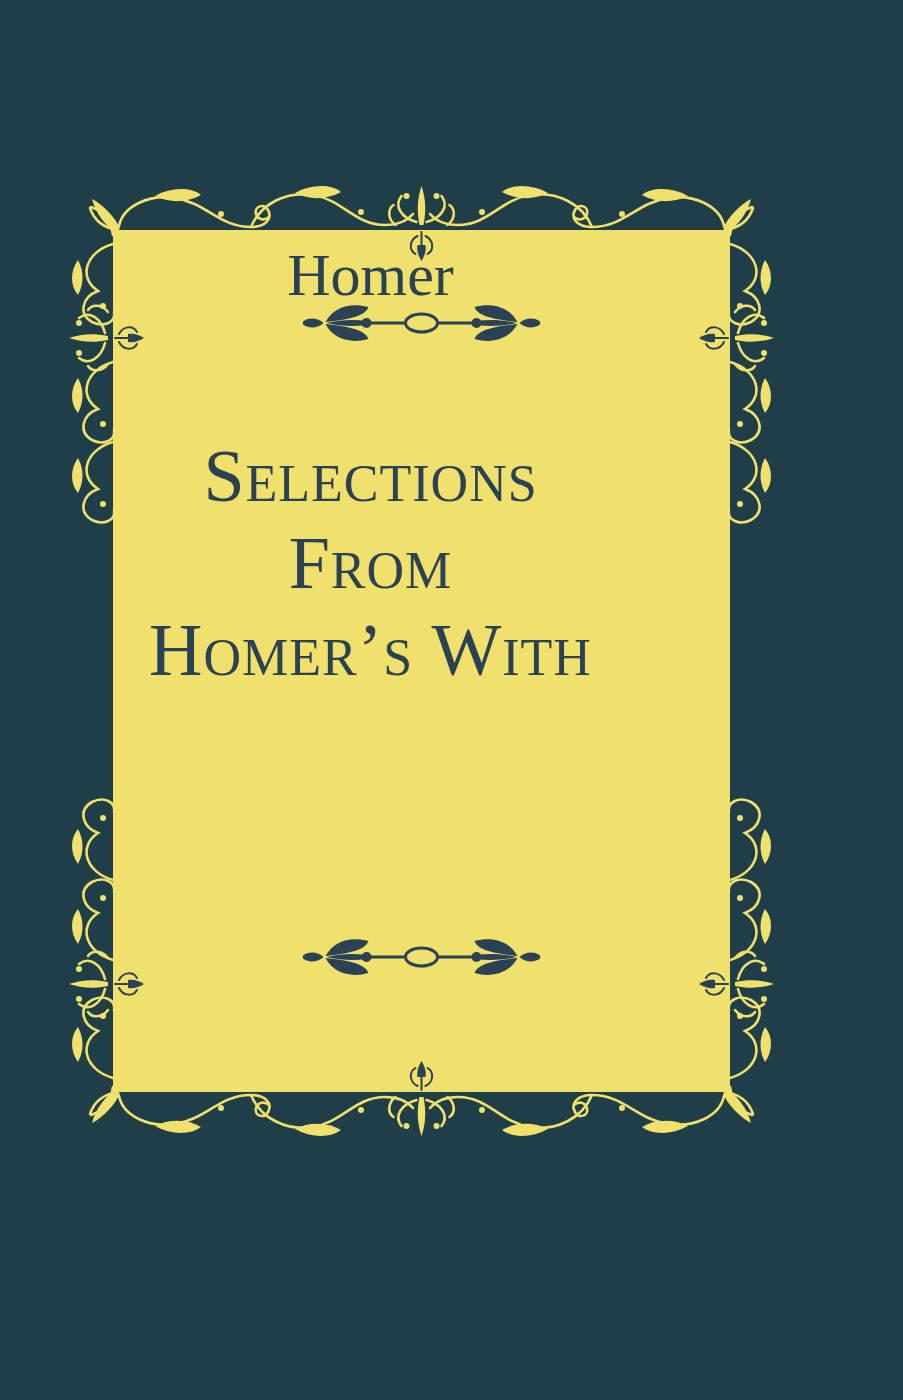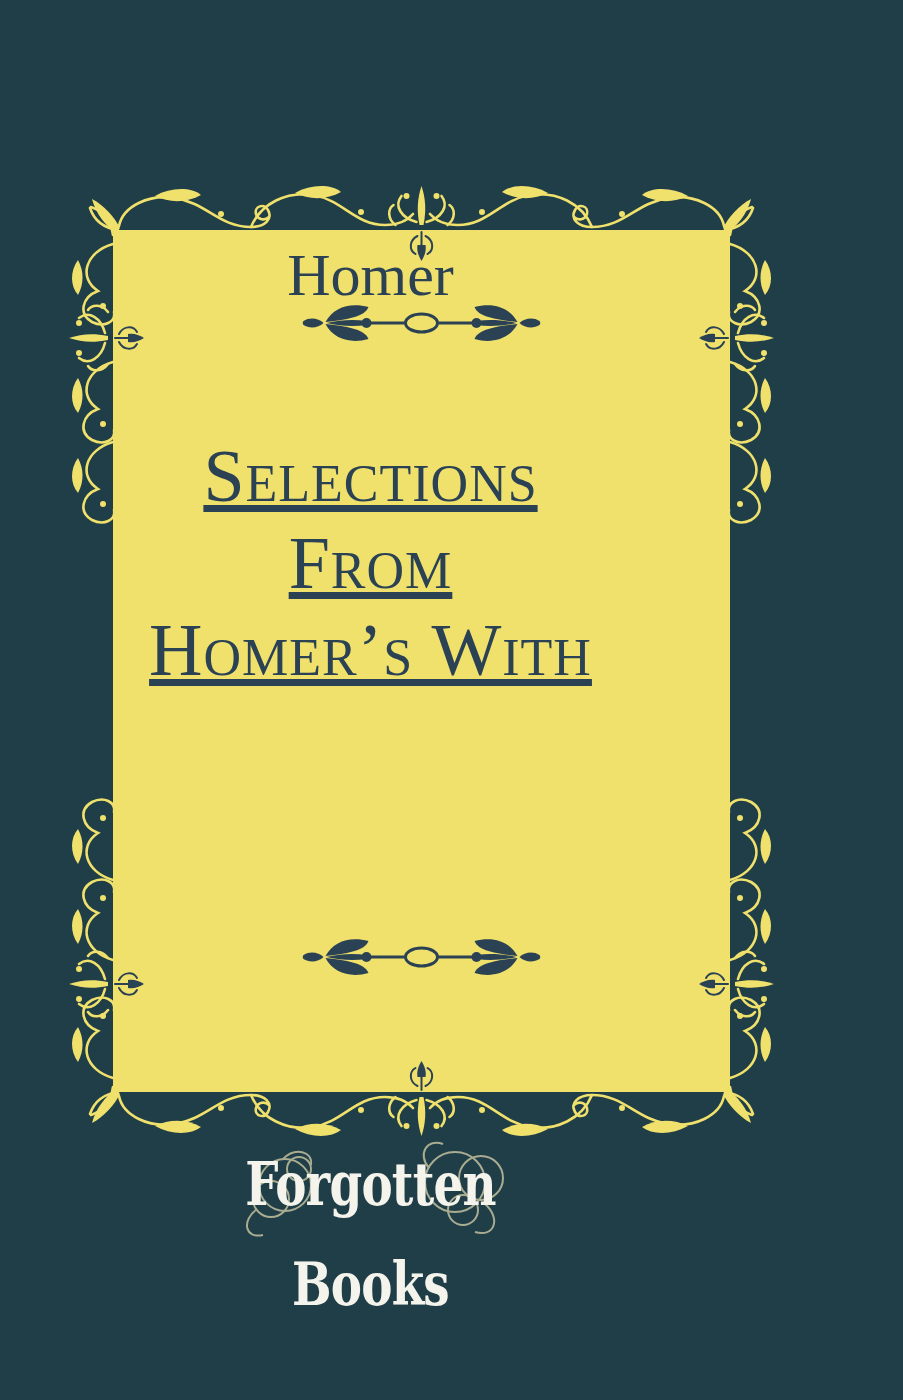--- a/index.html
+++ b/index.html
@@ -5,21 +5,21 @@
   :root{
     --bg:#1f3e48; --panel:#f0e06c; --orn:#f0e06c; --ink:#2a4254;
     --logo-text:#f5f4ec; --flourish:#a9ac90;
   }
   *{margin:0;padding:0;box-sizing:border-box;}
   html,body{background:var(--bg);}
   .cover{position:relative;width:903px;height:1400px;background:var(--bg);
          overflow:hidden;font-family:"Liberation Serif",serif;}
   .layer{position:absolute;left:113px;width:515px;text-align:center;color:var(--ink);}
   .author{top:240px;font-size:60px;line-height:70px;}
-  .title{top:433px;font-size:74px;line-height:87px;font-variant:small-caps;letter-spacing:1px;text-decoration:underline;}
+  .title{top:433px;font-size:74px;line-height:87px;font-variant:small-caps;letter-spacing:1px;}
   .subtitle{top:630px;font-size:37px;line-height:38px;font-weight:bold;}
   .logo{top:1134px;height:140px;}
   .logo-text{position:relative;display:inline-block;line-height:100px;font-size:60px;
              font-weight:bold;color:var(--logo-text);letter-spacing:-1px;
              transform:scaleX(0.78);transform-origin:center;
              font-family:"DejaVu Serif",serif;z-index:2;}
   .logo-flourish{position:absolute;left:0;top:0;z-index:1;}
   .border-svg{position:absolute;left:0;top:0;}
   .panel{fill:var(--panel);}
   .os{stroke:var(--orn);stroke-width:2.6;fill:none;stroke-linecap:round;}
@@ -119,33 +119,14 @@
   </svg>
 
   <div class="layer author">Homer</div>
 
   <div class="layer title">
     <div>Selections From</div>
     <div>Homer’s With</div>
   </div>
 
 
-  <div class="layer logo">
-    <svg class="logo-flourish" width="617" height="140" viewBox="0 0 617 140">
-      <g class="lf" transform="translate(172,51)">
-        <circle r="26" cx="0" cy="0"></circle>
-        <circle r="18" cx="-14" cy="14"></circle>
-        <circle r="12" cx="14" cy="-16"></circle>
-        <path d="M-28,24 C-44,36 -40,54 -22,50"></path>
-        <path d="M-2,-26 C10,-38 28,-34 26,-20"></path>
-      </g>
-      <g class="lf" transform="translate(342,48)">
-        <circle r="30" cx="0" cy="0"></circle>
-        <circle r="22" cx="26" cy="-4"></circle>
-        <circle r="15" cx="8" cy="28"></circle>
-        <path d="M30,22 C46,36 40,56 20,50"></path>
-        <path d="M-26,-14 C-38,-28 -28,-44 -12,-38"></path>
-      </g>
-    </svg>
-    <span class="logo-text">Forgotten Books</span>
-  </div>
 
 </div>
 
 </body></html>

